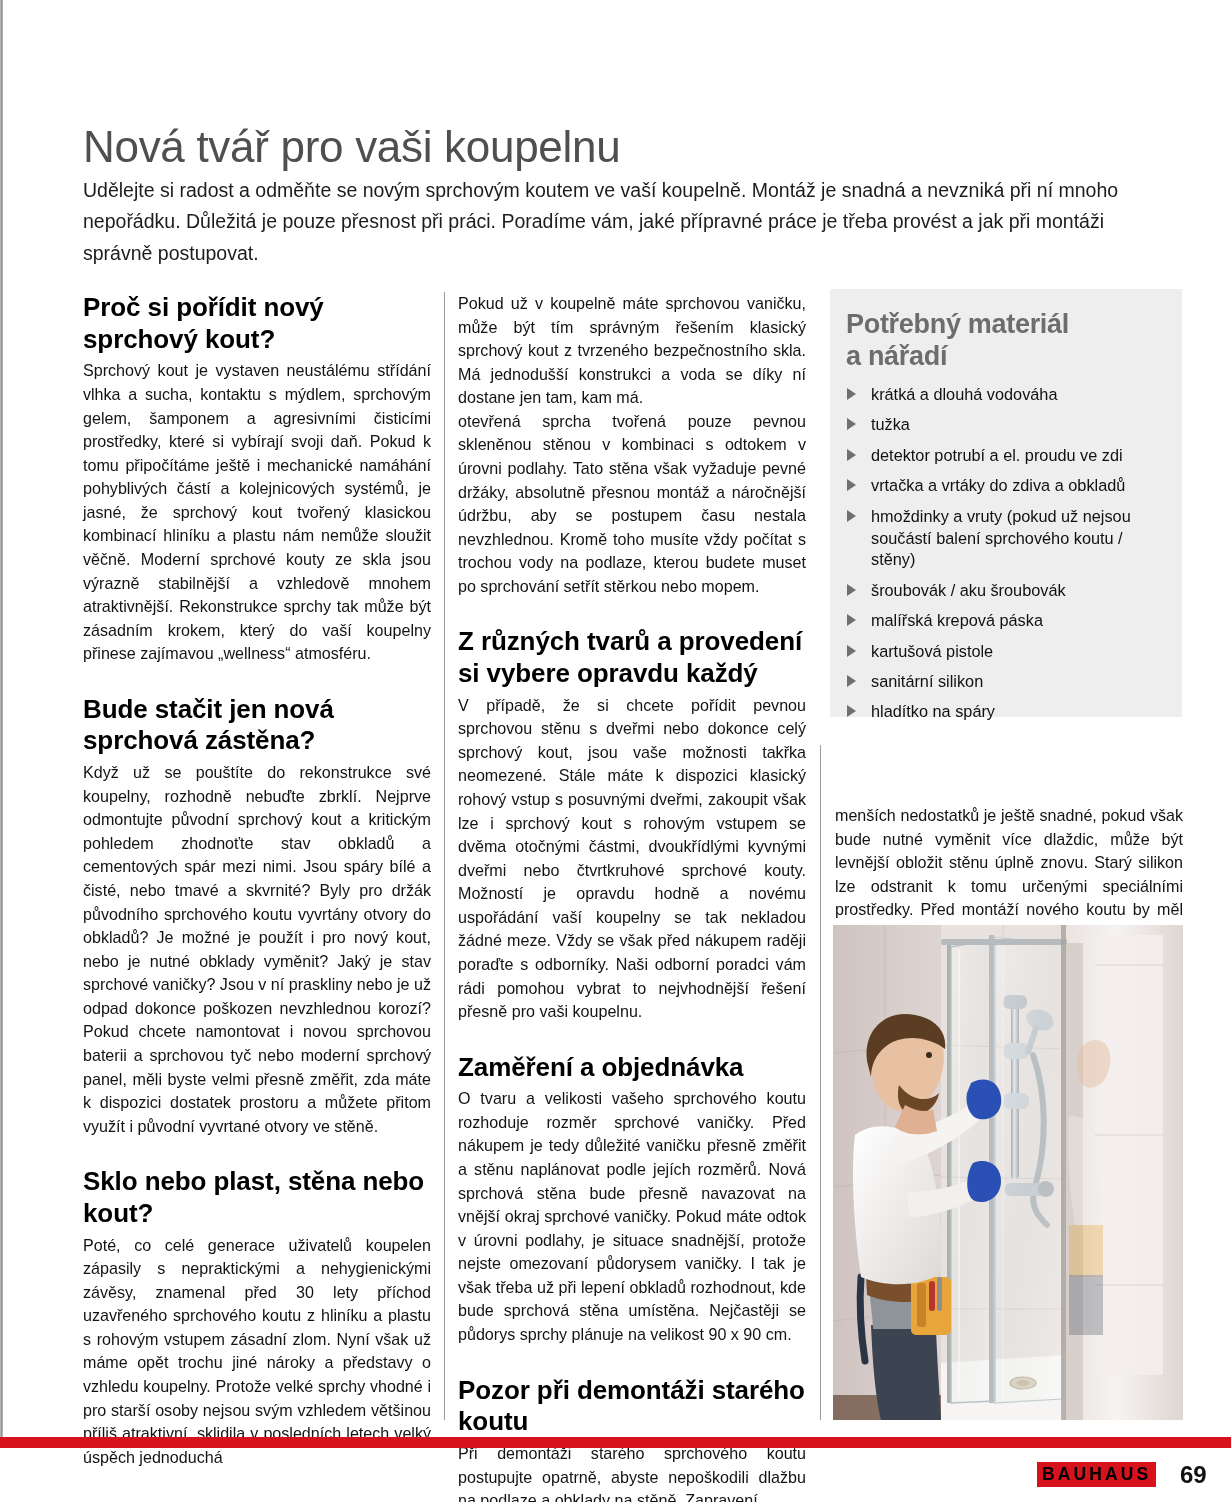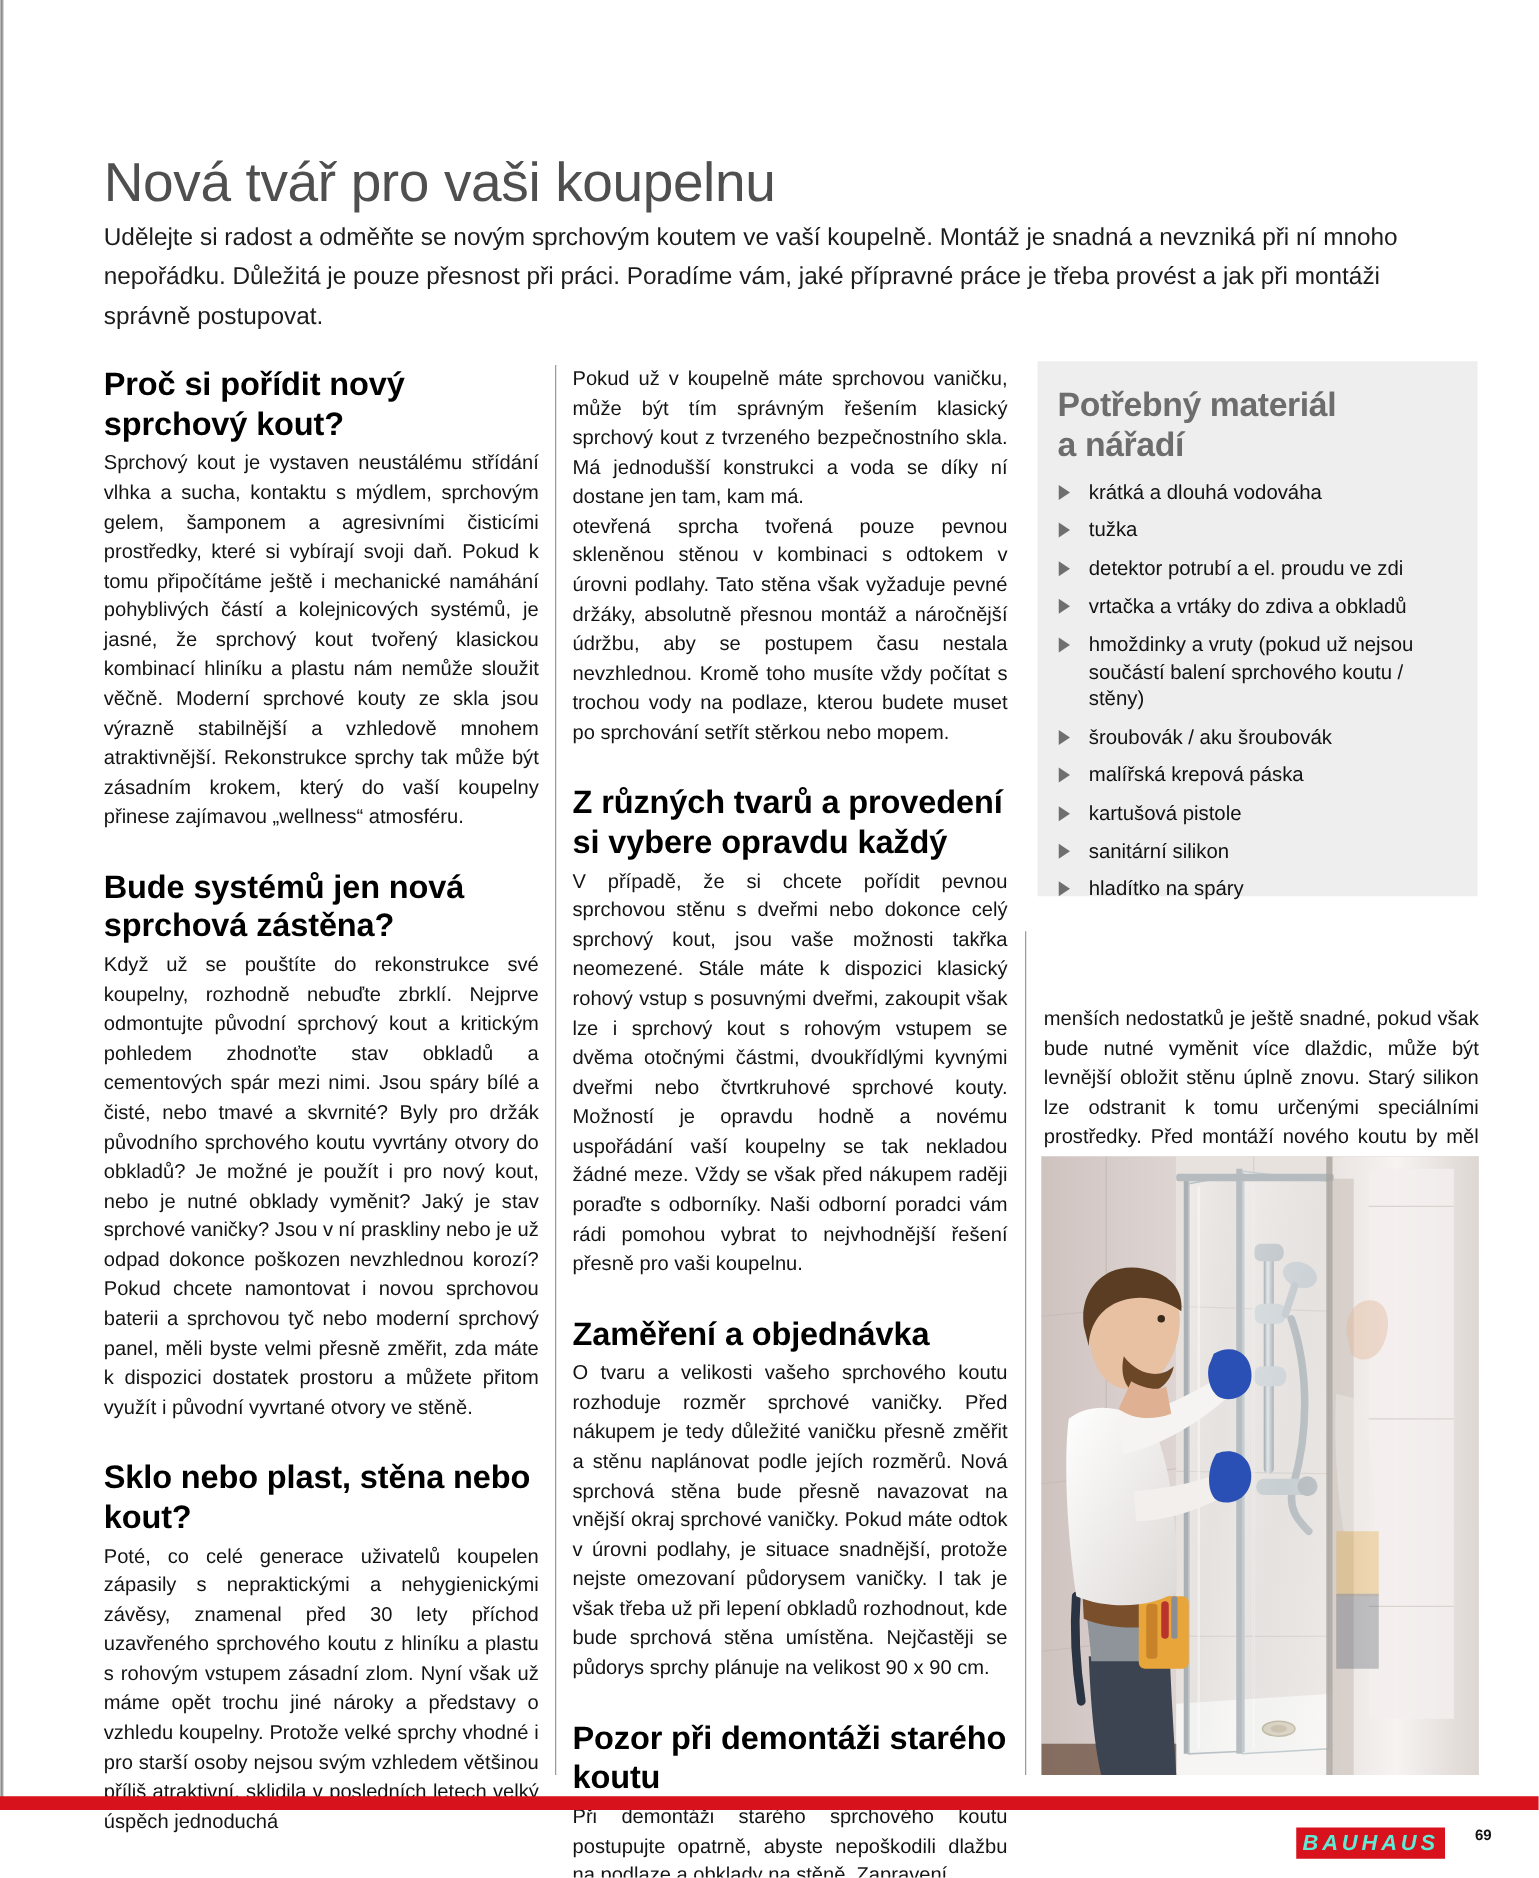--- a/index.html
+++ b/index.html
@@ -151,50 +151,49 @@
     left: 1037px; top: 1462px;
     height: 25px;
     display: flex;
     align-items: center;
     background: #d8121c;
     padding: 0 5px;
   }
   .footer-logo .lg {
     font-size: 17.5px;
     font-weight: bold;
-    color: #5eead4;
+    color: #000000;
     letter-spacing: 3.1px;
     font-family: "Liberation Sans", sans-serif;
-    font-style: italic;
   }
   .footer-pageno {
     position: absolute;
     left: 1180px; top: 1461px;
-    font-size: 12px;
+    font-size: 24px;
     font-weight: bold;
     color: #111;
   }
 </style>
 </head>
 <body>
 
 <div class="binding-edge"></div>
 <div class="page-sheet"></div>
 
 <h1 class="headline">Nová tvář pro vaši koupelnu</h1>
 <p class="standfirst">Udělejte si radost a odměňte se novým sprchovým koutem ve vaší koupelně. Montáž je snadná a nevzniká při ní mnoho nepořádku. Důležitá je pouze přesnost při práci. Poradíme vám, jaké přípravné práce je třeba provést a jak při montáži správně postupovat.</p>
 
 <div class="rule rule-1"></div>
 <div class="rule rule-2"></div>
 
 <div class="col col1">
   <h2 class="sec-head">Proč si pořídit nový sprchový kout?</h2>
   <p>Sprchový kout je vystaven neustálému střídání vlhka a sucha, kontaktu s mýdlem, sprchovým gelem, šamponem a agresivními čisticími prostředky, které si vybírají svoji daň. Pokud k tomu připočítáme ještě i mechanické namáhání pohyblivých částí a kolejnicových systémů, je jasné, že sprchový kout tvořený klasickou kombinací hliníku a plastu nám nemůže sloužit věčně. Moderní sprchové kouty ze skla jsou výrazně stabilnější a vzhledově mnohem atraktivnější. Rekonstrukce sprchy tak může být zásadním krokem, který do vaší koupelny přinese zajímavou „wellness“ atmosféru.</p>
 
-  <h2 class="sec-head spaced">Bude systémů jen nová sprchová zástěna?</h2>
+  <h2 class="sec-head spaced">Bude stačit jen nová sprchová zástěna?</h2>
   <p>Když už se pouštíte do rekonstrukce své koupelny, rozhodně nebuďte zbrklí. Nejprve odmontujte původní sprchový kout a kritickým pohledem zhodnoťte stav obkladů a cementových spár mezi nimi. Jsou spáry bílé a čisté, nebo tmavé a skvrnité? Byly pro držák původního sprchového koutu vyvrtány otvory do obkladů? Je možné je použít i pro nový kout, nebo je nutné obklady vyměnit? Jaký je stav sprchové vaničky? Jsou v ní praskliny nebo je už odpad dokonce poškozen nevzhlednou korozí? Pokud chcete namontovat i novou sprchovou baterii a sprchovou tyč nebo moderní sprchový panel, měli byste velmi přesně změřit, zda máte k dispozici dostatek prostoru a můžete přitom využít i původní vyvrtané otvory ve stěně.</p>
 
   <h2 class="sec-head spaced">Sklo nebo plast, stěna nebo kout?</h2>
   <p>Poté, co celé generace uživatelů koupelen zápasily s nepraktickými a nehygienickými závěsy, znamenal před 30 lety příchod uzavřeného sprchového koutu z hliníku a plastu s rohovým vstupem zásadní zlom. Nyní však už máme opět trochu jiné nároky a představy o vzhledu koupelny. Protože velké sprchy vhodné i pro starší osoby nejsou svým vzhledem většinou příliš atraktivní, sklidila v posledních letech velký úspěch jednoduchá</p>
 </div>
 
 <div class="col col2">
   <p>Pokud už v koupelně máte sprchovou vaničku, může být tím správným řešením klasický sprchový kout z tvrzeného bezpečnostního skla. Má jednodušší konstrukci a voda se díky ní dostane jen tam, kam má.</p>
   <p>otevřená sprcha tvořená pouze pevnou skleněnou stěnou v kombinaci s odtokem v úrovni podlahy. Tato stěna však vyžaduje pevné držáky, absolutně přesnou montáž a náročnější údržbu, aby se postupem času nestala nevzhlednou. Kromě toho musíte vždy počítat s trochou vody na podlaze, kterou budete muset po sprchování setřít stěrkou nebo mopem.</p>
 

